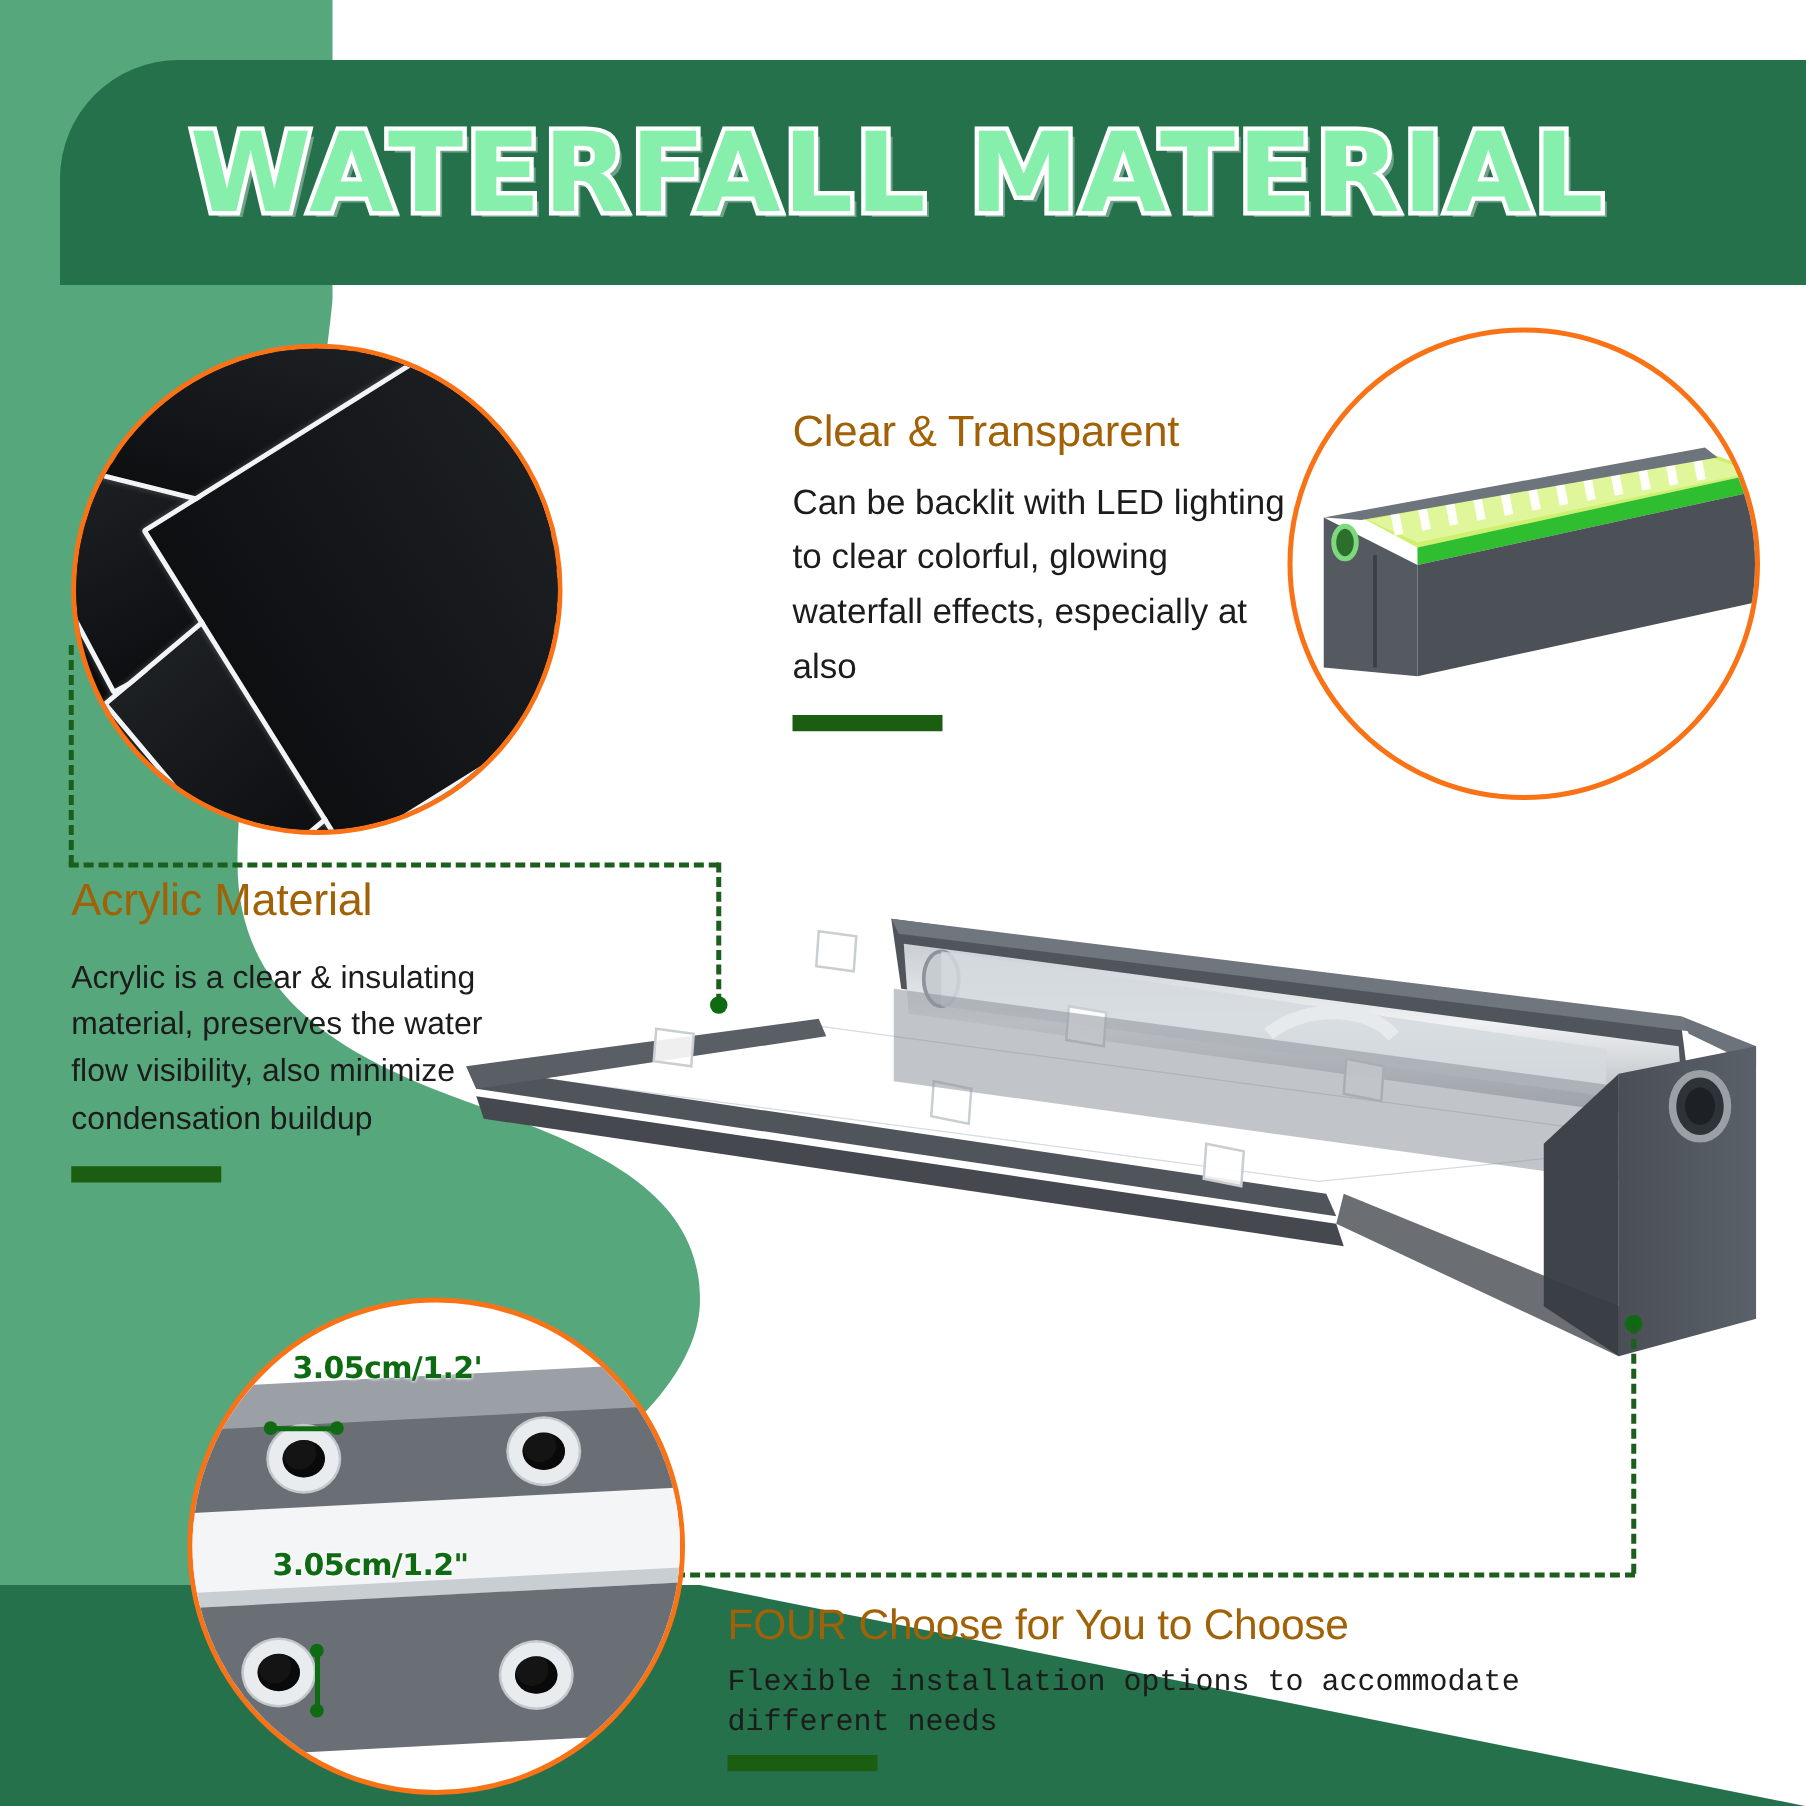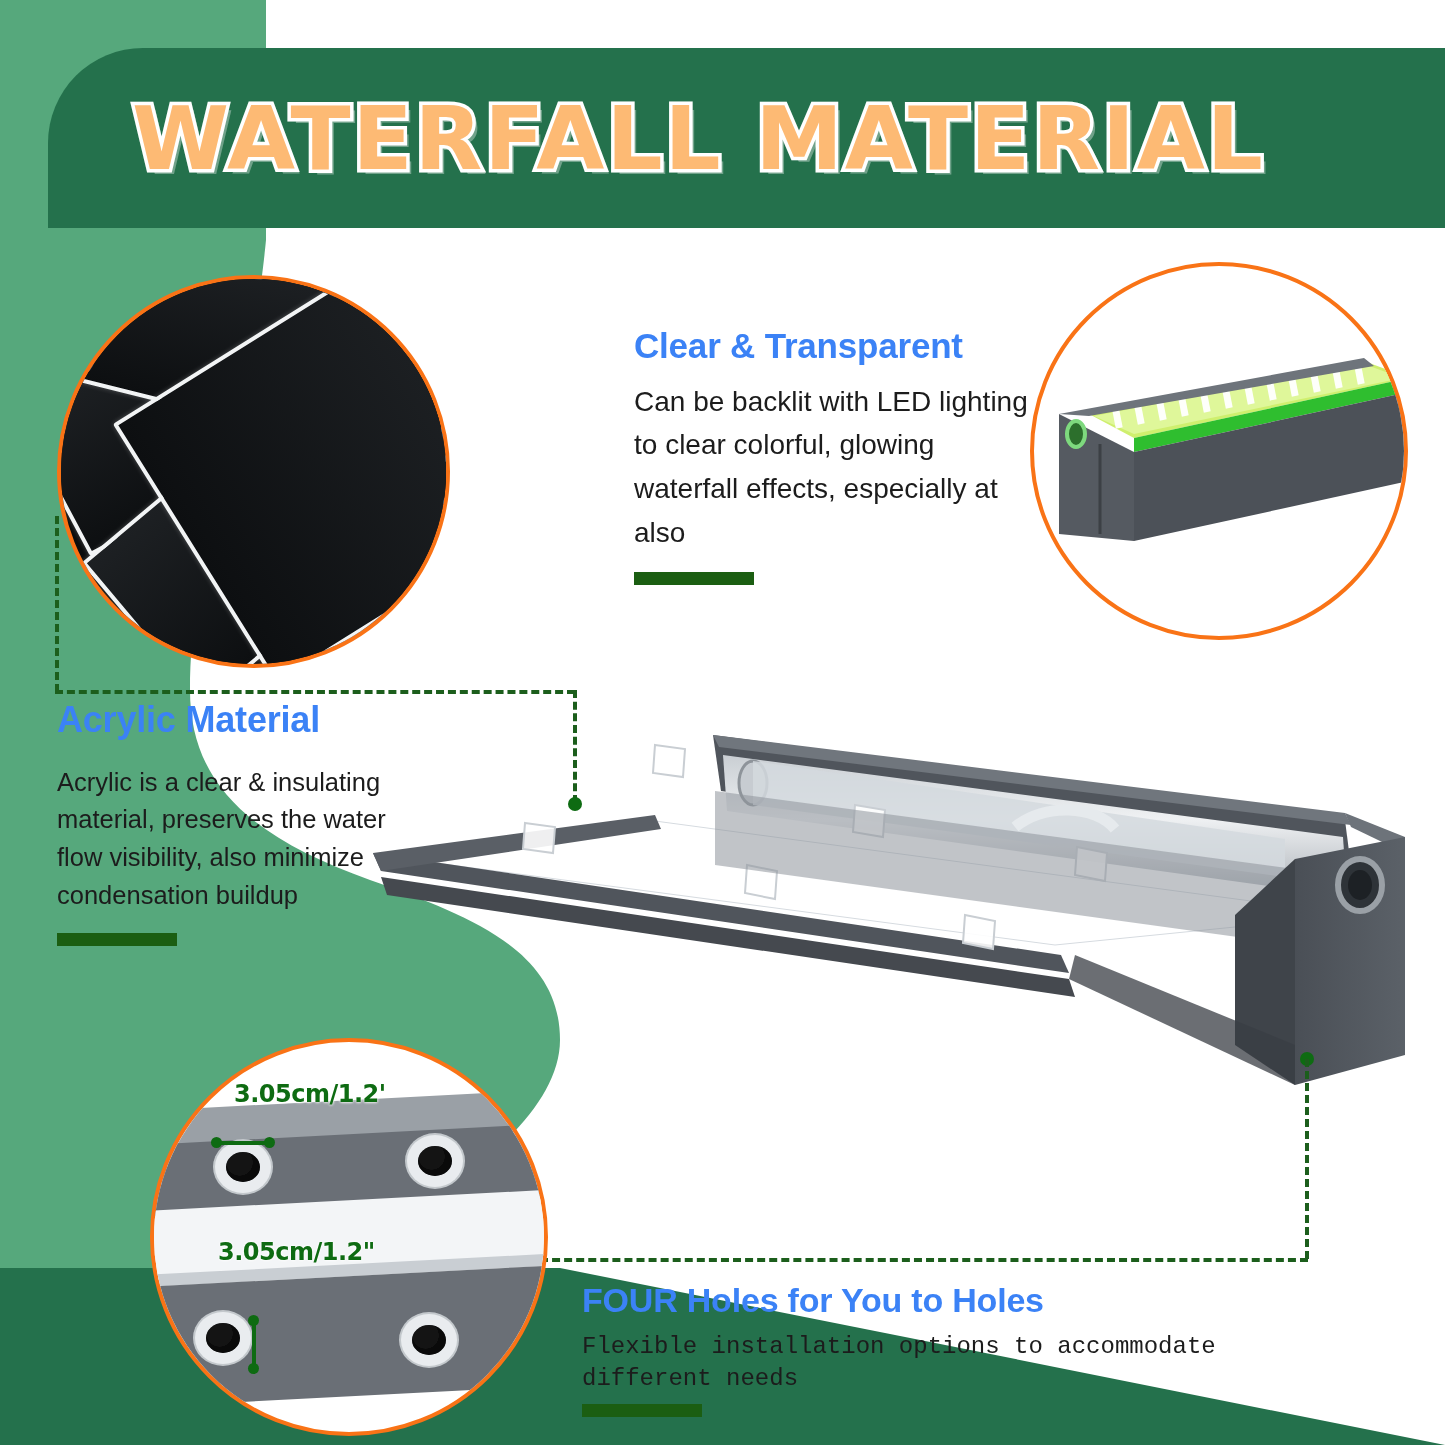--- a/index.html
+++ b/index.html
@@ -10,24 +10,24 @@
   
   .bg-layer{position:absolute;inset:0;pointer-events:none;}
 
   
   #header-banner{
     position:absolute;left:48px;top:48px;width:1397px;height:180px;
     background:#24714C;border-top-left-radius:95px;
     overflow:hidden;
   }
   #banner-title{
-    position:absolute;left:84px;top:50%;transform:translateY(-50%);
+    position:absolute;left:104px;top:50%;transform:translateY(-50%);
     font-family:"DejaVu Sans","Liberation Sans",sans-serif;
     font-size:88px;font-weight:700;letter-spacing:2px;
-    color:#fdba74;
+    color:#86efac;
     -webkit-text-stroke:7px #ffffff;
     paint-order:stroke fill;
     white-space:nowrap;
     text-shadow:5px 5px 0 rgba(255,255,255,0.35);
   }
 
   
   .photo-circle{position:absolute;border-radius:50%;border:4px solid #f97316;overflow:hidden;background:#fff;}
 
   
@@ -35,21 +35,21 @@
   .sheet{position:absolute;background:linear-gradient(180deg,#1d2023 0%,#0d0f11 100%);
          border:4px solid #f2f4f5;border-radius:3px;box-shadow:0 0 5px rgba(255,255,255,.25);}
 
   
   #circle-led{left:1030px;top:262px;width:370px;height:370px;background:#ffffff;}
 
   
   #circle-holes{left:150px;top:1038px;width:390px;height:390px;background:#ffffff;}
 
   
-  .feature-title{font-weight:700;color:#3b82f6;letter-spacing:-.2px;}
+  .feature-title{font-weight:400;color:#a16207;letter-spacing:-.2px;}
   .feature-body{color:#1c1c1c;}
   .accent-bar{background:#1B5E12;height:13px;}
 
   #block-clear{position:absolute;left:634px;top:327px;width:400px;}
   #block-clear .feature-title{font-size:35px;line-height:1.1;margin-bottom:14px;}
   #block-clear .feature-body{font-size:28px;line-height:1.56;}
   #block-clear .accent-bar{width:120px;margin-top:18px;}
 
   #block-acrylic{position:absolute;left:57px;top:700px;width:380px;}
   #block-acrylic .feature-title{font-size:36px;line-height:1.1;margin-bottom:24px;}
@@ -245,20 +245,20 @@
     <div class="hole-marker" style="left:110px;top:95px;width:11px;height:11px;border-radius:50%;"></div>
     <div class="hole-marker" style="left:98px;top:278px;width:4px;height:48px;"></div>
     <div class="hole-marker" style="left:94px;top:273px;width:11px;height:11px;border-radius:50%;"></div>
     <div class="hole-marker" style="left:94px;top:321px;width:11px;height:11px;border-radius:50%;"></div>
 
     <div class="dim-label" style="left:80px;top:38px;">3.05cm/1.2'</div>
     <div class="dim-label" style="left:64px;top:196px;">3.05cm/1.2"</div>
   </div>
 
   <div id="block-holes">
-    <div class="feature-title">FOUR Holes for You to Holes</div>
+    <div class="feature-title">FOUR Choose for You to Choose</div>
     <div class="feature-body">
       <div>Flexible installation options to accommodate different needs</div>
     </div>
     <div class="accent-bar"></div>
   </div>
 
 </div>
 
 </body></html>

